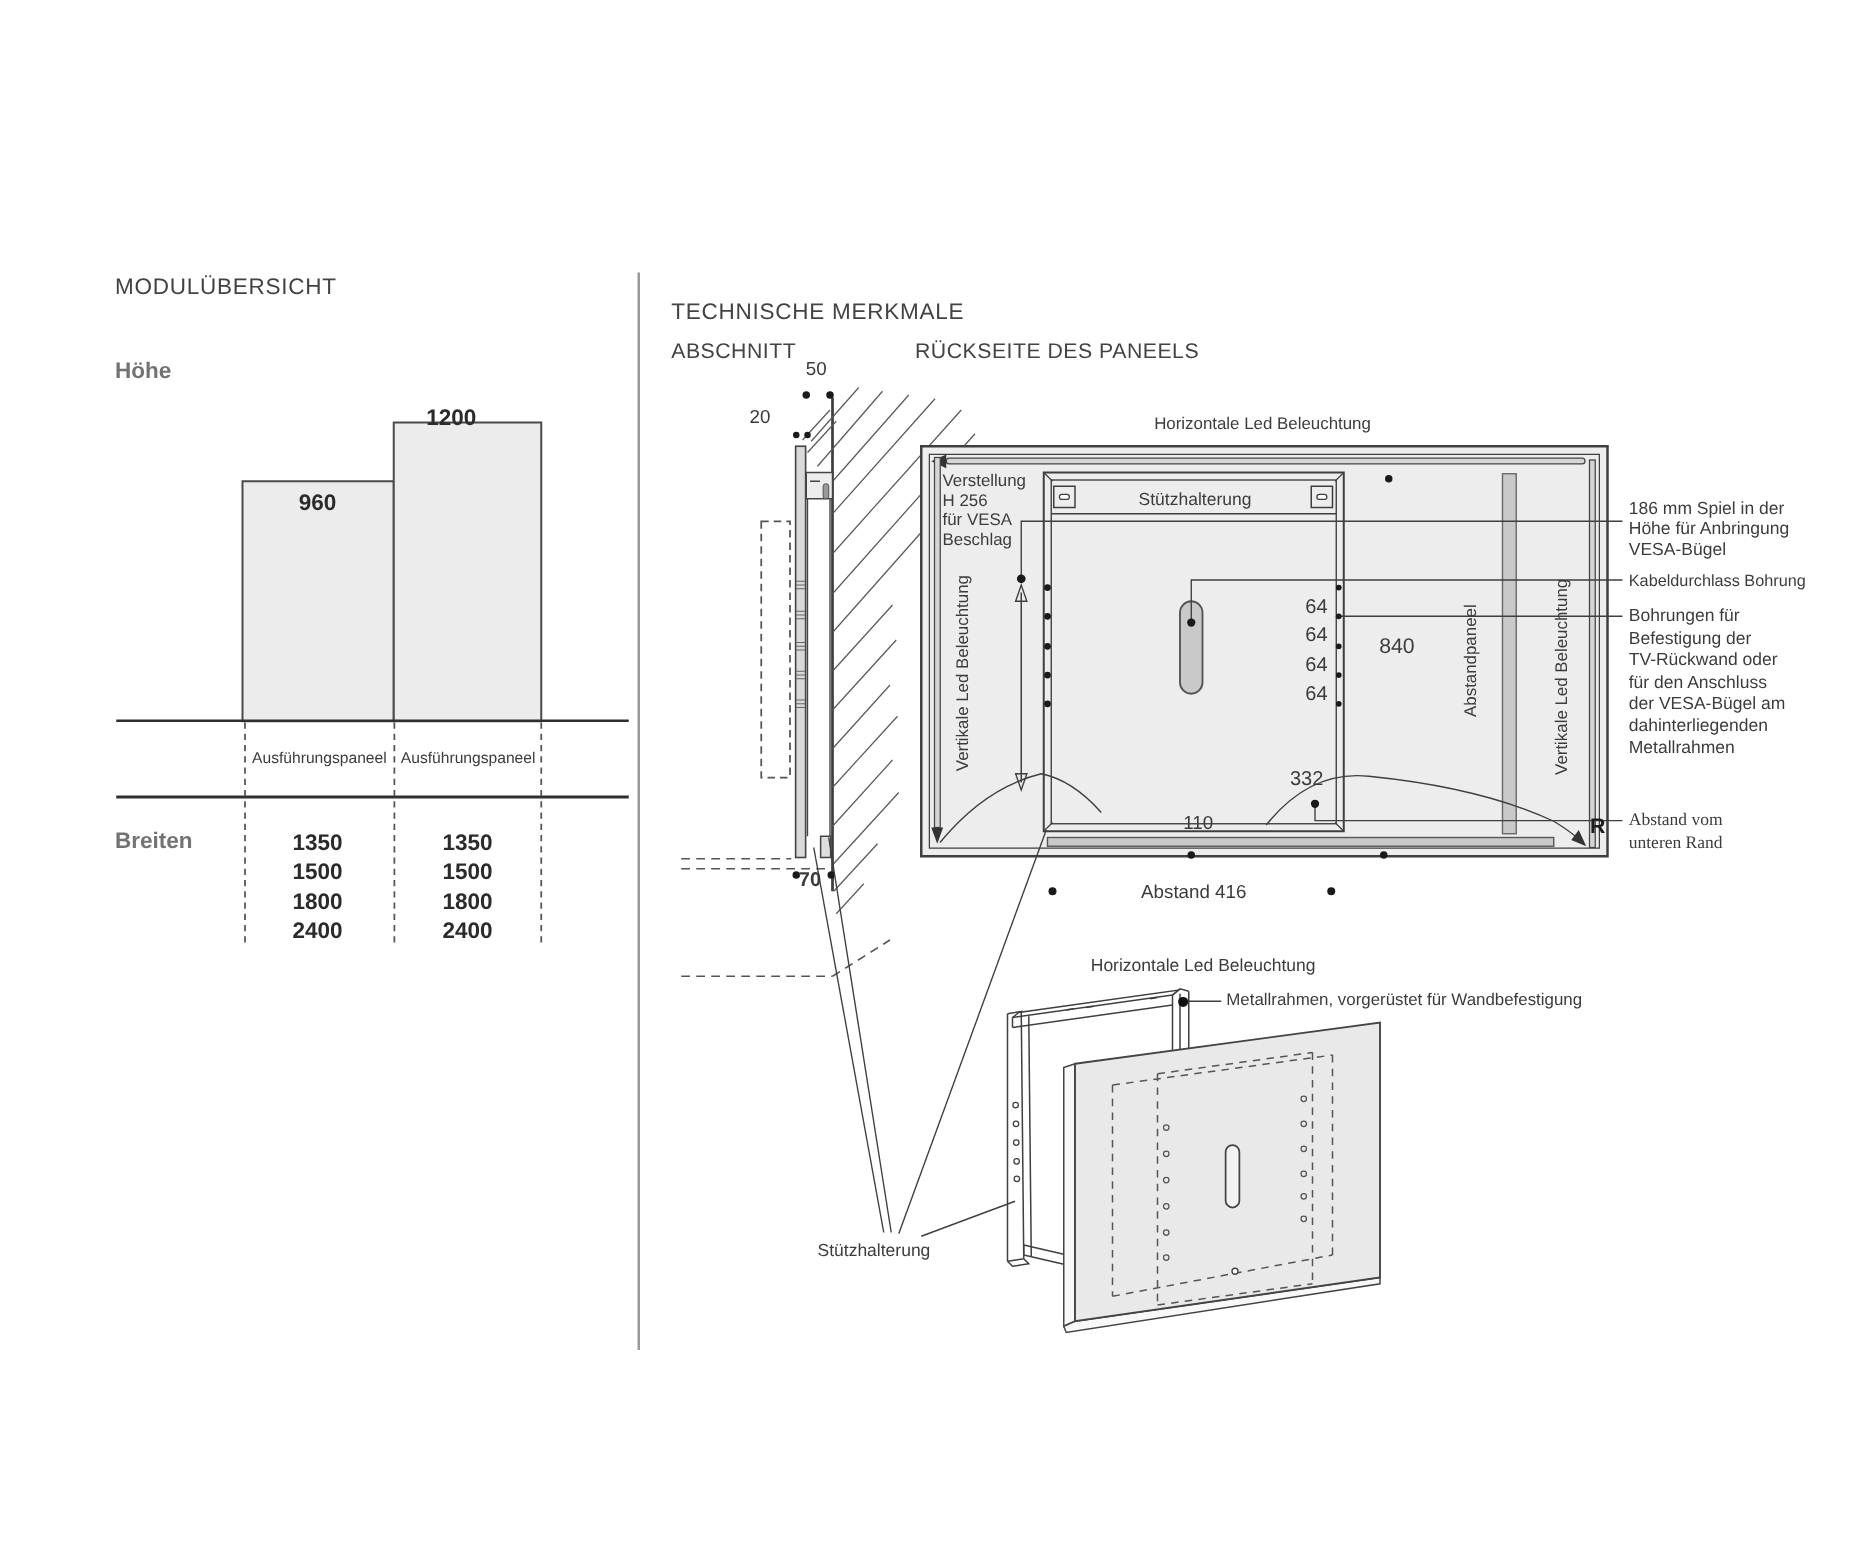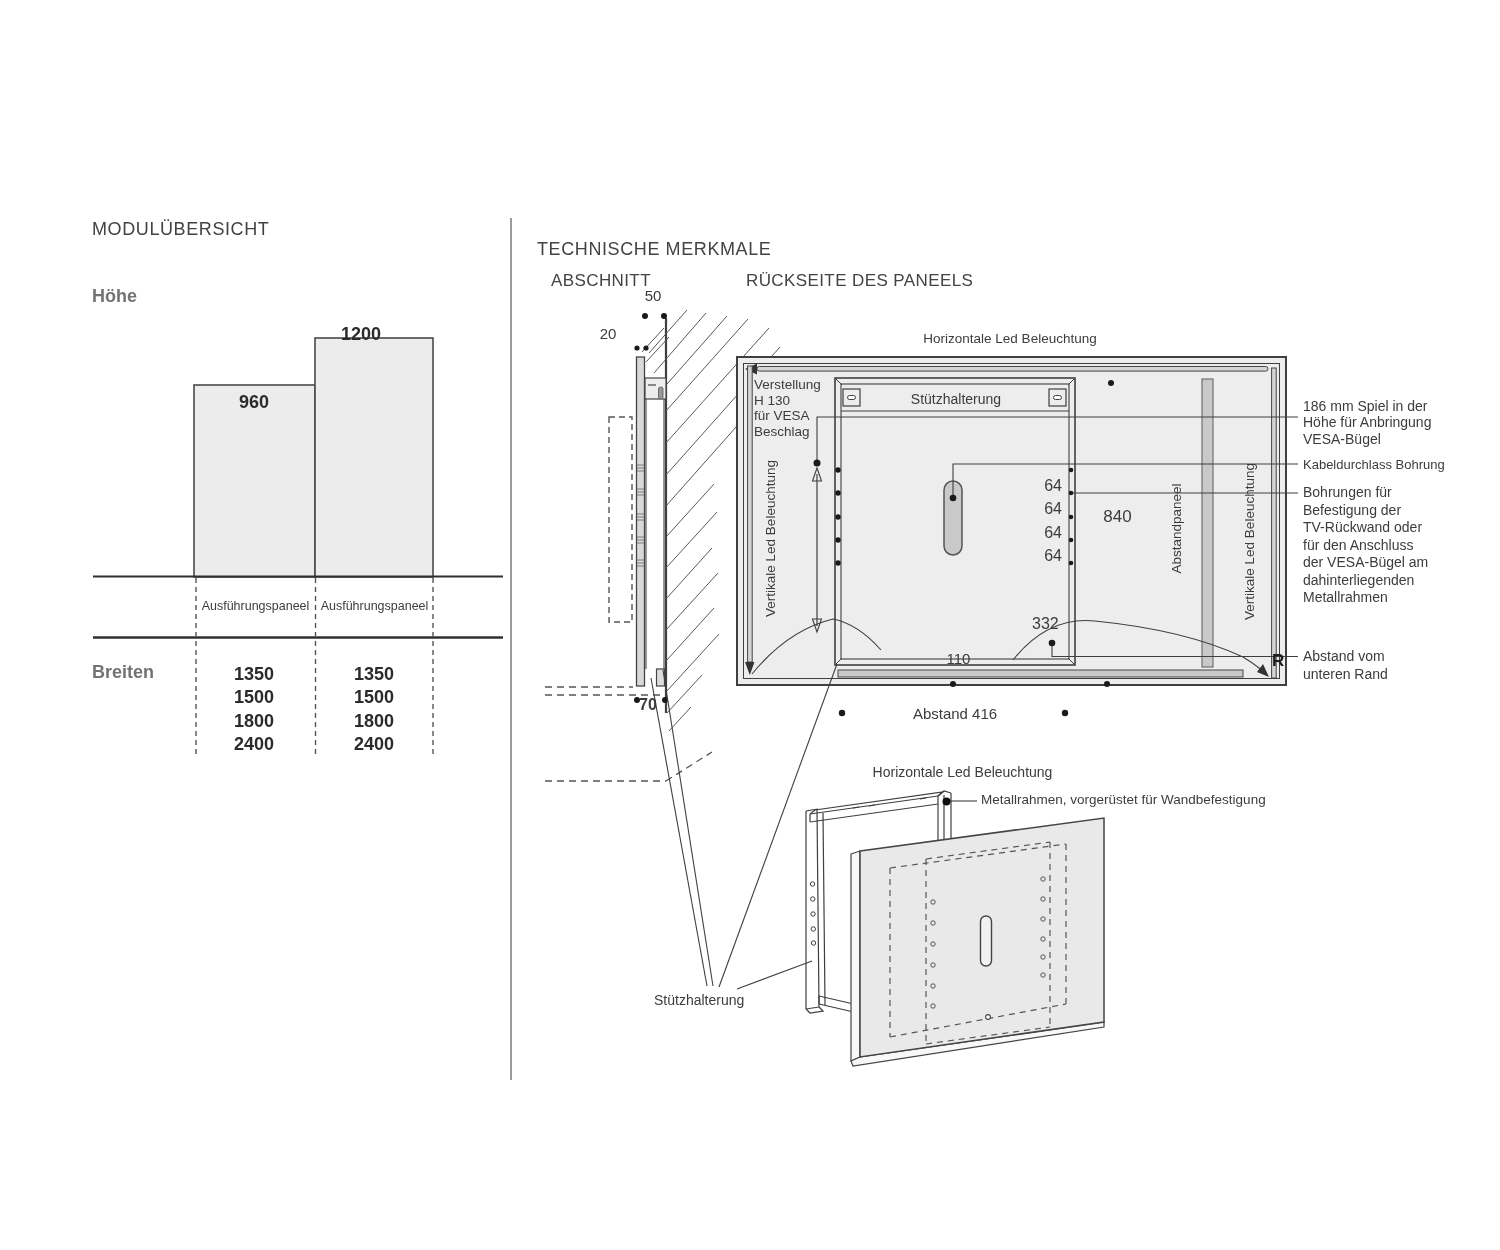--- a/index.html
+++ b/index.html
@@ -3,21 +3,21 @@
 <meta charset="utf-8">
 <style>
   html,body{margin:0;padding:0;background:#fff;}
   body{width:1500px;height:1250px;position:relative;overflow:hidden;
        font-family:"Liberation Sans", sans-serif;color:#3c3c3c;}
   .lbl{position:absolute;white-space:nowrap;color:#3c3c3c;}
   .pre{white-space:pre-line;}
   .ctr{text-align:center;}
   .rgt{text-align:right;}
   .ttl{font-size:18px;letter-spacing:.6px;color:#434343;}
-  .hdr{font-size:17px;letter-spacing:.4px;color:#434343;margin-left:14px;}
+  .hdr{font-size:17px;letter-spacing:.4px;color:#434343;}
   .bold{font-weight:bold;color:#737373;}
   .dim{font-size:18px;font-weight:bold;color:#2b2b2b;}
   .sm{font-size:12.5px;color:#3c3c3c;}
   .ann{font-size:14px;line-height:17.5px;color:#3c3c3c;}
   .rot{transform:rotate(-90deg);transform-origin:center center;}
   svg{position:absolute;left:0;top:0;}
 </style>
 </head>
 <body>
 
@@ -278,21 +278,21 @@
 <div class="lbl ttl" style="left:537px;top:239px;">TECHNISCHE MERKMALE</div>
 <div class="lbl hdr" style="left:537px;top:271px;">ABSCHNITT</div>
 <div class="lbl hdr" style="left:732px;top:271px;">RÜCKSEITE DES PANEELS</div>
 
 <div class="lbl ctr" style="left:638px;top:287px;width:30px;font-size:15px;">50</div>
 <div class="lbl ctr" style="left:593px;top:325px;width:30px;font-size:15px;">20</div>
 <div class="lbl ctr" style="left:633px;top:696px;width:30px;font-size:16px;font-weight:600;">70</div>
 
 <div class="lbl ctr" style="left:910px;top:331px;width:200px;font-size:13.5px;">Horizontale Led Beleuchtung</div>
 <div class="lbl pre" style="left:754px;top:377px;font-size:13.5px;line-height:15.5px;">Verstellung
-H 130
+H 256
 für VESA
 Beschlag</div>
 <div class="lbl ctr" style="left:886px;top:391px;width:140px;font-size:14px;">Stützhalterung</div>
 <div class="lbl ctr rot" style="left:685px;top:531px;width:170px;font-size:13.5px;">Vertikale Led Beleuchtung</div>
 <div class="lbl ctr rot" style="left:1164px;top:534px;width:170px;font-size:13.5px;">Vertikale Led Beleuchtung</div>
 <div class="lbl ctr rot" style="left:1116px;top:521px;width:120px;font-size:13.5px;">Abstandpaneel</div>
 <div class="lbl rgt pre" style="left:1022px;top:474px;width:40px;font-size:16px;line-height:23.3px;">64
 64
 64
 64</div>
@@ -306,18 +306,18 @@
 Höhe für Anbringung
 VESA-Bügel</div>
 <div class="lbl" style="left:1303px;top:457px;font-size:13px;">Kabeldurchlass Bohrung</div>
 <div class="lbl ann pre" style="left:1303px;top:484px;">Bohrungen für
 Befestigung der
 TV-Rückwand oder
 für den Anschluss
 der VESA-Bügel am
 dahinterliegenden
 Metallrahmen</div>
-<div class="lbl ann pre" style="left:1303px;top:648px;">Abstand vom
+<div class="lbl ann pre" style="left:1303px;top:648px;font-family:Liberation Serif, serif;">Abstand vom
 unteren Rand</div>
 
 <div class="lbl ctr" style="left:855px;top:764px;width:215px;font-size:14px;">Horizontale Led Beleuchtung</div>
 <div class="lbl" style="left:981px;top:792px;font-size:13.5px;">Metallrahmen, vorgerüstet für Wandbefestigung</div>
 <div class="lbl" style="left:654px;top:992px;font-size:14px;">Stützhalterung</div>
 
 </body></html>

